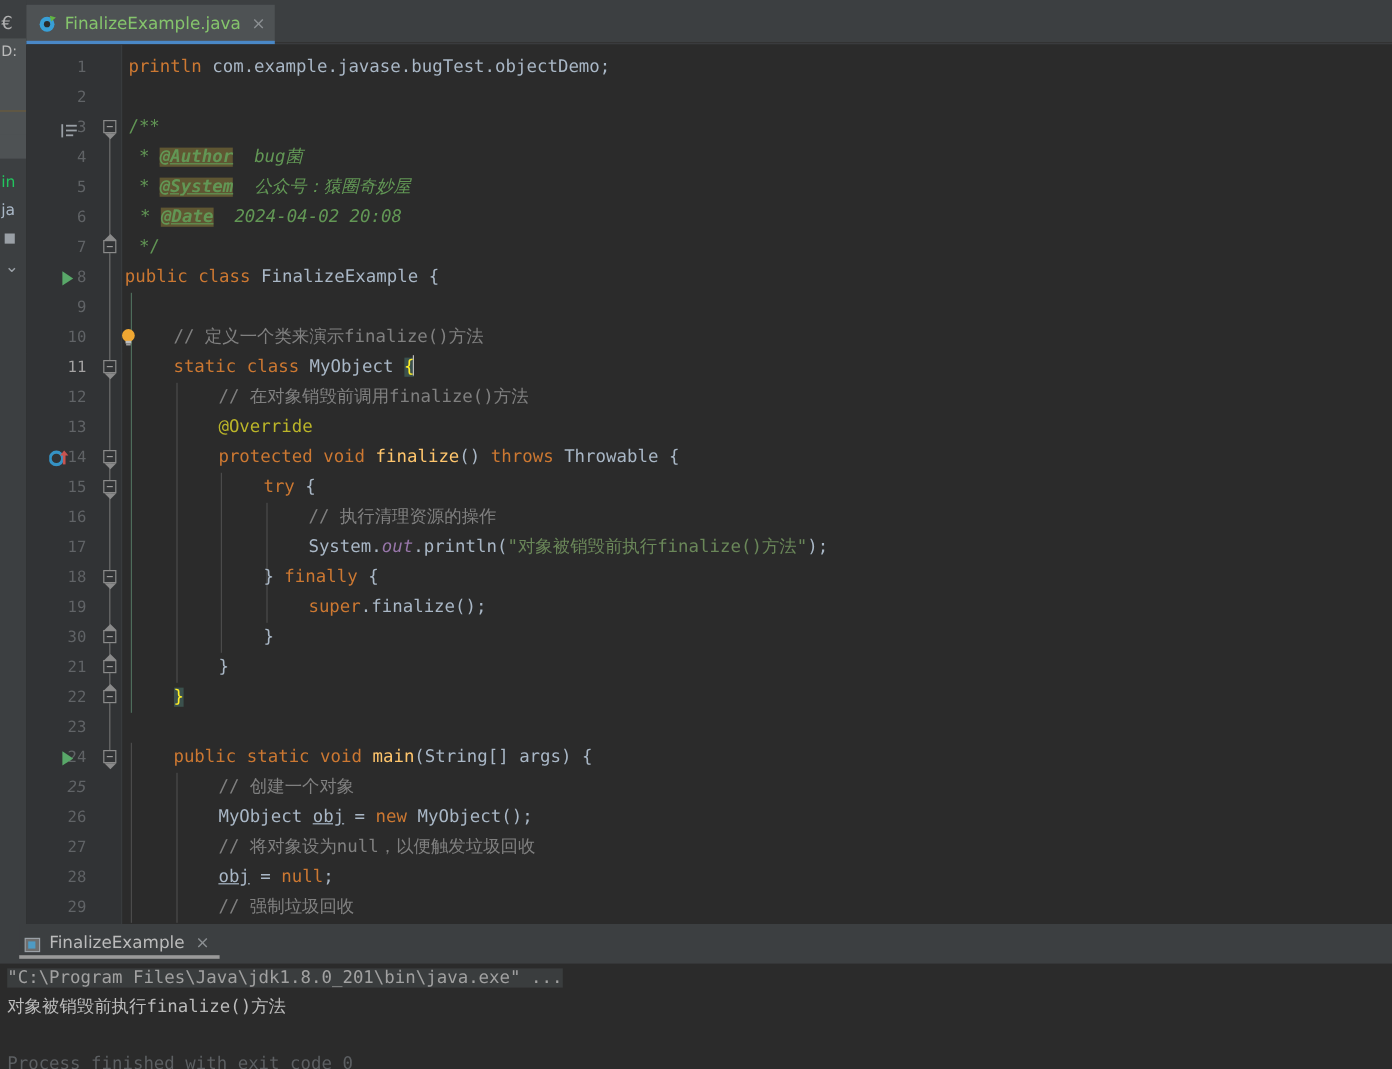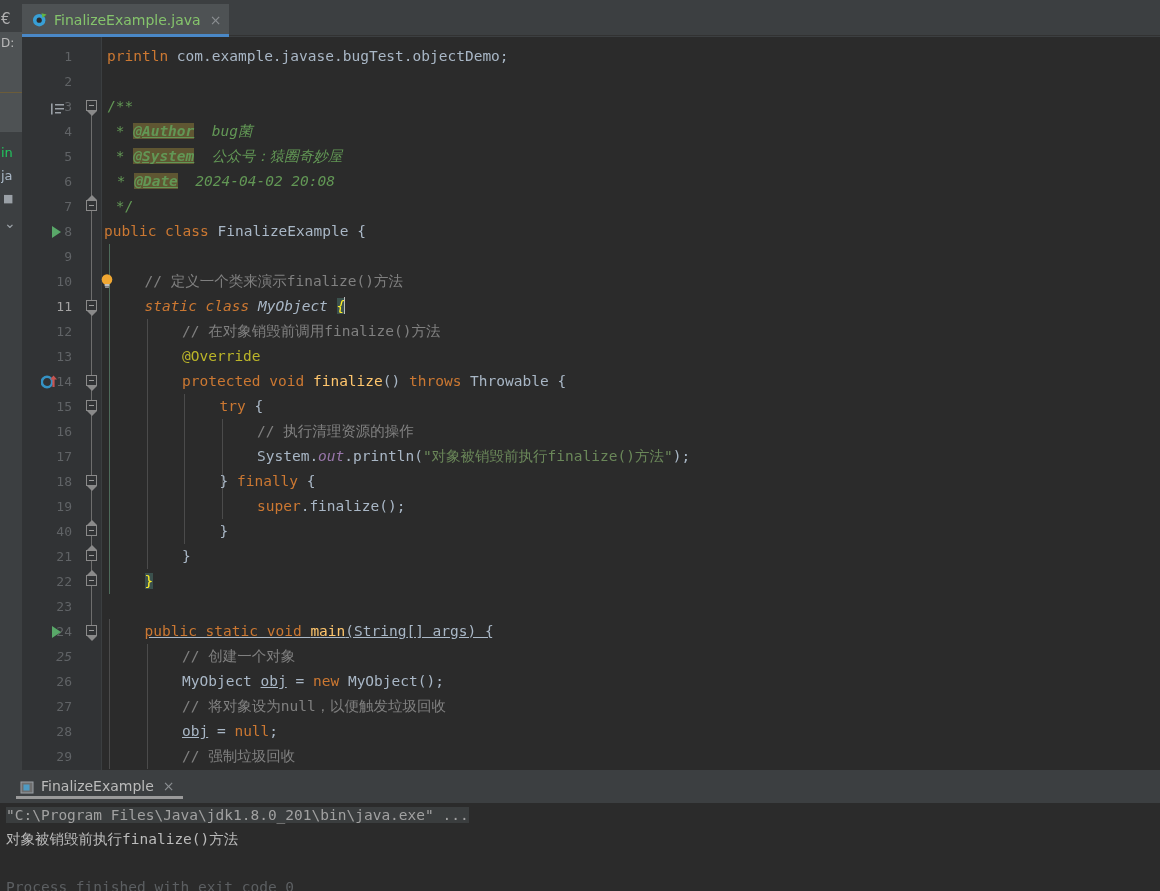--- a/index.html
+++ b/index.html
@@ -279,21 +279,21 @@
           </div>
           <div class="row" style="top: 182px; z-index: 2;">
             <span class="ctext" style="left: 2px;"><span class="kw">public class </span><span class="cls">FinalizeExample </span><span class="brc">{</span></span>
           </div>
           <div class="row" style="top: 207px; z-index: 2;">
             <span class="ctext" style="left: 5px;"></span>
           </div>
           <div class="row" style="top: 232px; z-index: 2;">
             <span class="ctext" style="left: 42.5px;"><span class="cm">// 定义一个类来演示finalize()方法</span></span>
           </div>
-          <div class="row" style="top: 257px; z-index: 2; font-style: italic;">
+          <div class="row" style="top: 257px; z-index: 2;">
             <span class="ctext" style="left: 42.5px;"><span class="kw">static class </span><span class="cls">MyObject </span><span class="brmatch">{</span><span class="caret"></span></span>
           </div>
           <div class="row" style="top: 282px; z-index: 2;">
             <span class="ctext" style="left: 80px;"><span class="cm">// 在对象销毁前调用finalize()方法</span></span>
           </div>
           <div class="row" style="top: 307px; z-index: 2;">
             <span class="ctext" style="left: 80px;"><span class="ann">@Override</span></span>
           </div>
           <div class="row" style="top: 332px; z-index: 2;">
             <span class="ctext" style="left: 80px;"><span class="kw">protected void </span><span class="mth">finalize</span><span class="brc">() </span><span class="kw">throws </span><span class="cls">Throwable </span><span class="brc">{</span></span>
@@ -319,21 +319,21 @@
           <div class="row" style="top: 507px; z-index: 2;">
             <span class="ctext" style="left: 80px;"><span class="brc">}</span></span>
           </div>
           <div class="row" style="top: 532px; z-index: 2;">
             <span class="ctext" style="left: 42.5px;"><span class="brmatch">}</span></span>
           </div>
           <div class="row" style="top: 557px; z-index: 2;">
             <span class="ctext" style="left: 5px;"></span>
           </div>
           <div class="row" style="top: 582px; z-index: 2;">
-            <span class="ctext" style="left: 42.5px; text-decoration: underline;"><span class="kw">public static void </span><span class="mth">main</span><span class="brc">(</span><span class="cls">String</span><span class="id">[] args) </span><span class="brc">{</span></span>
+            <span class="ctext" style="left: 42.5px;"><span class="kw">public static void </span><span class="mth">main</span><span class="brc">(</span><span class="cls">String</span><span class="id">[] args) </span><span class="brc">{</span></span>
           </div>
           <div class="row" style="top: 607px; z-index: 2;">
             <span class="ctext" style="left: 80px;"><span class="cm">// 创建一个对象</span></span>
           </div>
           <div class="row" style="top: 632px; z-index: 2;">
             <span class="ctext" style="left: 80px;"><span class="cls">MyObject </span><span class="lvar">obj</span><span class="id"> = </span><span class="kw">new </span><span class="id">MyObject();</span></span>
           </div>
           <div class="row" style="top: 657px; z-index: 2;">
             <span class="ctext" style="left: 80px;"><span class="cm">// 将对象设为null，以便触发垃圾回收</span></span>
           </div>
@@ -414,21 +414,21 @@
         <div class="row" style="top: 407px; left: 0px; width: 58px; z-index: 3;">
           <span class="lnum">17</span>
         </div>
         <div class="row" style="top: 432px; left: 0px; width: 58px; z-index: 3;">
           <span class="lnum">18</span>
         </div>
         <div class="row" style="top: 457px; left: 0px; width: 58px; z-index: 3;">
           <span class="lnum">19</span>
         </div>
         <div class="row" style="top: 482px; left: 0px; width: 58px; z-index: 3;">
-          <span class="lnum">40</span>
+          <span class="lnum">30</span>
         </div>
         <div class="row" style="top: 507px; left: 0px; width: 58px; z-index: 3;">
           <span class="lnum">21</span>
         </div>
         <div class="row" style="top: 532px; left: 0px; width: 58px; z-index: 3;">
           <span class="lnum">22</span>
         </div>
         <div class="row" style="top: 557px; left: 0px; width: 58px; z-index: 3;">
           <span class="lnum">23</span>
         </div>

